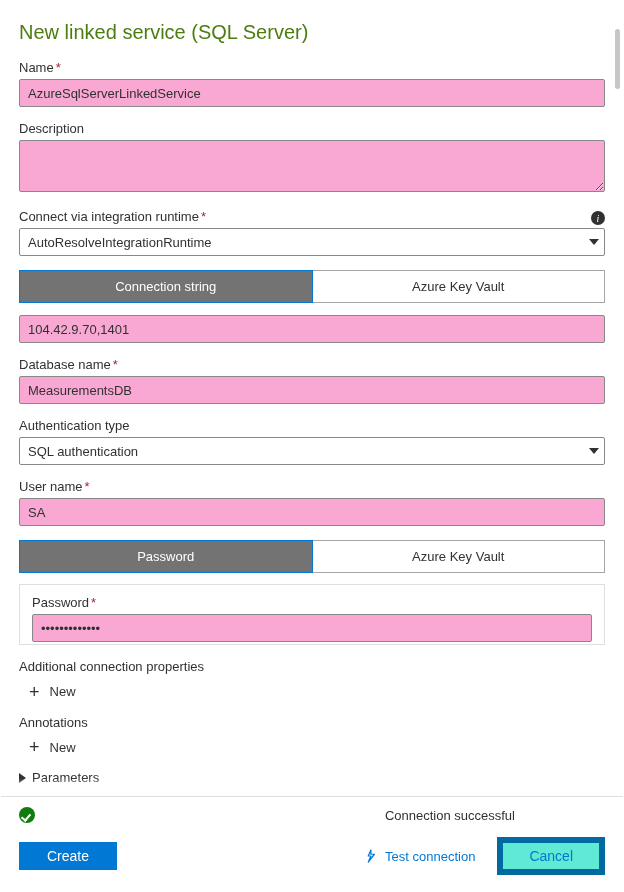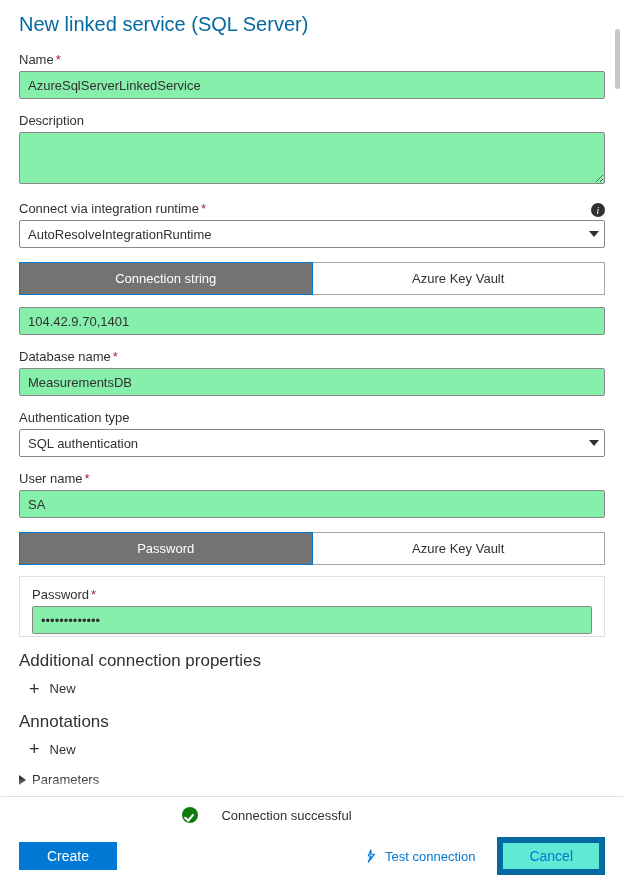--- a/index.html
+++ b/index.html
@@ -27,39 +27,39 @@
   .scroll-indicator {
     position: absolute;
     right: 3px; top: 28px;
     width: 5px; height: 60px;
     background: #c8c6c4;
     border-radius: 3px;
   }
   h1.title {
     font-size: 20px;
     font-weight: 400;
-    margin: 2px 0 16px 0;
-    color: #0369a1;
+    margin: 10px 0 16px 0;
+    color: #4d7c0f;
   }
   .field-group { margin-bottom: 14px; }
   .field-label {
     display: block;
     font-size: 13px;
     color: #323130;
     margin-bottom: 4px;
   }
   .req { color: #a4262c; margin-left: 2px; }
   .text-input, .select-input, .textarea-input {
     width: 100%;
     border: 1px solid #8a8886;
     padding: 5px 8px;
     font-size: 13px;
     font-family: inherit;
     color: #323130;
-    background: #86efac;
+    background: #f9a8d4;
     border-radius: 2px;
     height: 28px;
   }
   .textarea-input {
     height: 52px;
     resize: both;
   }
   .select-input {
     appearance: none;
     -webkit-appearance: none;
@@ -128,21 +128,21 @@
     cursor: pointer;
     font-size: 13px;
   }
   .plus-icon {
     font-size: 18px;
     line-height: 14px;
     font-weight: 300;
     color: #323130;
   }
   .section-heading {
-    font-size: 17px;
+    font-size: 13px;
     color: #323130;
     margin: 4px 0 6px 0;
   }
   .param-row {
     display: flex;
     align-items: center;
     gap: 6px;
     margin-top: 14px;
     font-size: 13px;
   }
@@ -159,21 +159,21 @@
     background: linear-gradient(to bottom, rgba(255,255,255,0), #fff);
     pointer-events: none;
   }
   .footer {
     flex: 0 0 auto;
     border-top: 1px solid #e1dfdd;
     padding: 10px 18px 16px 18px;
   }
   .status-row {
     display: flex;
-    justify-content: center;
+    justify-content: space-between;
     align-items: center;
     gap: 23px;
     font-size: 13px;
     color: #323130;
     margin-bottom: 14px;
     padding-right: 90px;
   }
   .check-badge {
     width: 16px; height: 16px;
     border-radius: 50%;

